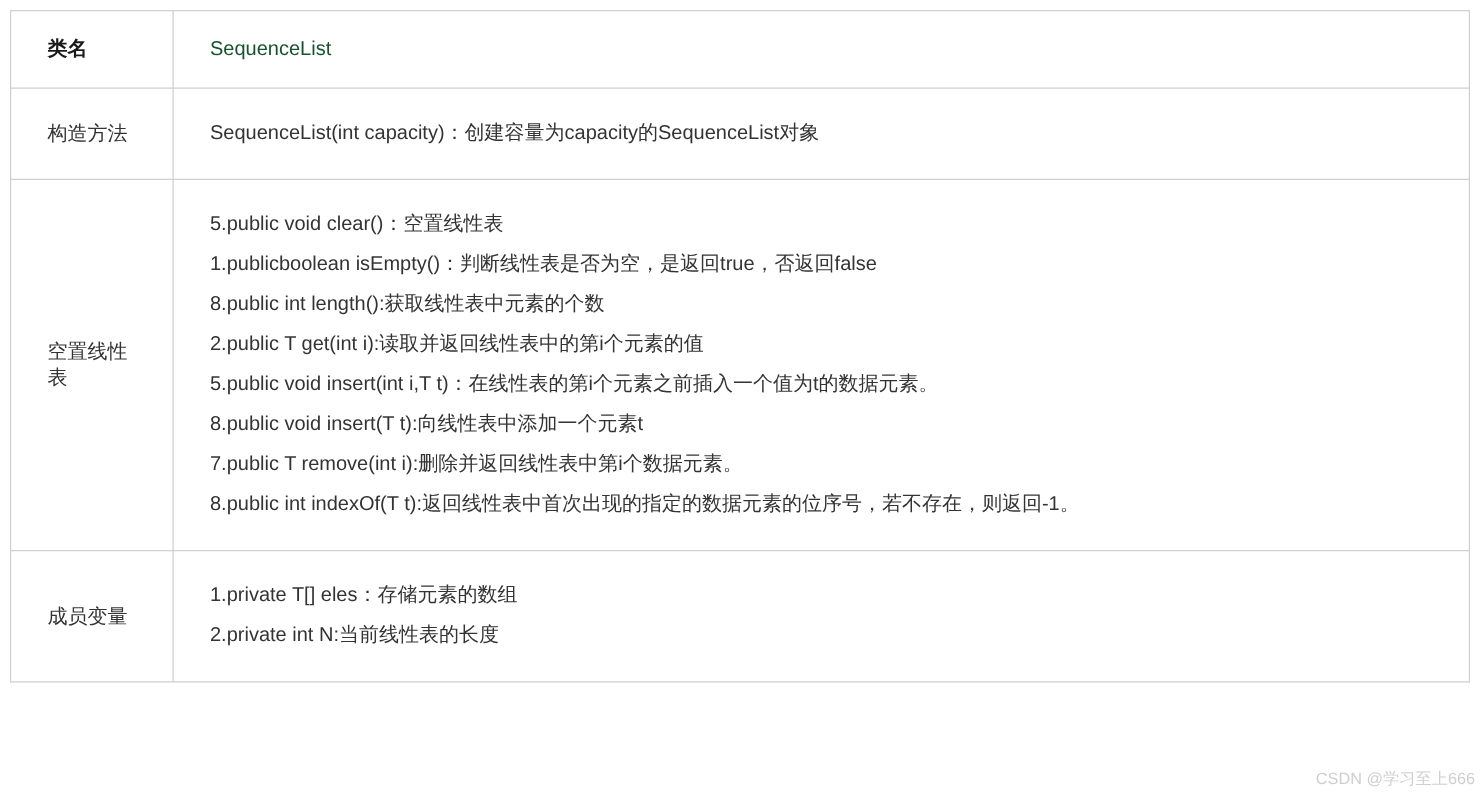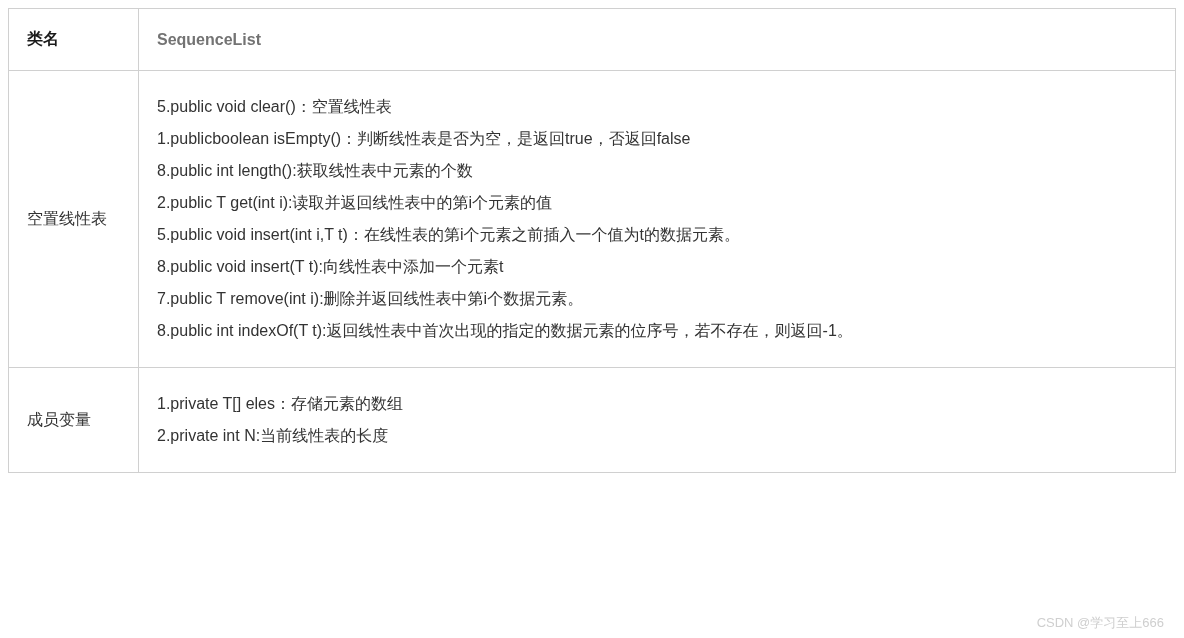--- a/index.html
+++ b/index.html
@@ -15,57 +15,65 @@
       color: #333333;
       font-size: 16px;
     }
     table {
       border-collapse: collapse;
       width: 100%;
       table-layout: fixed;
     }
     th, td {
       border: 1px solid #d0d0d0;
-      padding: 20px 18px;
+      padding: 20px 29px;
       vertical-align: middle;
       text-align: left;
     }
     th {
       font-weight: bold;
       color: #1a1a1a;
     }
     .col-label {
       width: 130px;
     }
     .lines div {
       line-height: 2.0;
       color: #333333;
     }
     .header-value {
-      font-weight: bold;
-      color: #737373;
+      font-weight: normal;
+      color: #14532d;
     }
     .watermark {
       position: absolute;
-      right: 20px;
+      right: 4px;
       bottom: 6px;
       font-size: 13px;
       color: #cfcfcf;
       pointer-events: none;
       user-select: none;
     }
   </style>
 </head>
 <body>
 
 <table>
   <tbody>
       <tr>
     <th class="col-label">类名</th>
     <th class="header-value">SequenceList</th>
+  </tr>
+  <tr>
+    <td class="col-label">构造方法</td>
+    <td>
+      <div class="lines">
+        <div>SequenceList(int capacity)：创建容量为capacity的SequenceList对象</div>
+      </div>
+    </td>
   </tr>
   <tr>
     <td class="col-label">空置线性表</td>
     <td>
       <div class="lines">
         <div>5.public void clear()：空置线性表</div>
         <div>1.publicboolean isEmpty()：判断线性表是否为空，是返回true，否返回false</div>
         <div>8.public int length():获取线性表中元素的个数</div>
         <div>2.public T get(int i):读取并返回线性表中的第i个元素的值</div>
         <div>5.public void insert(int i,T t)：在线性表的第i个元素之前插入一个值为t的数据元素。</div>

